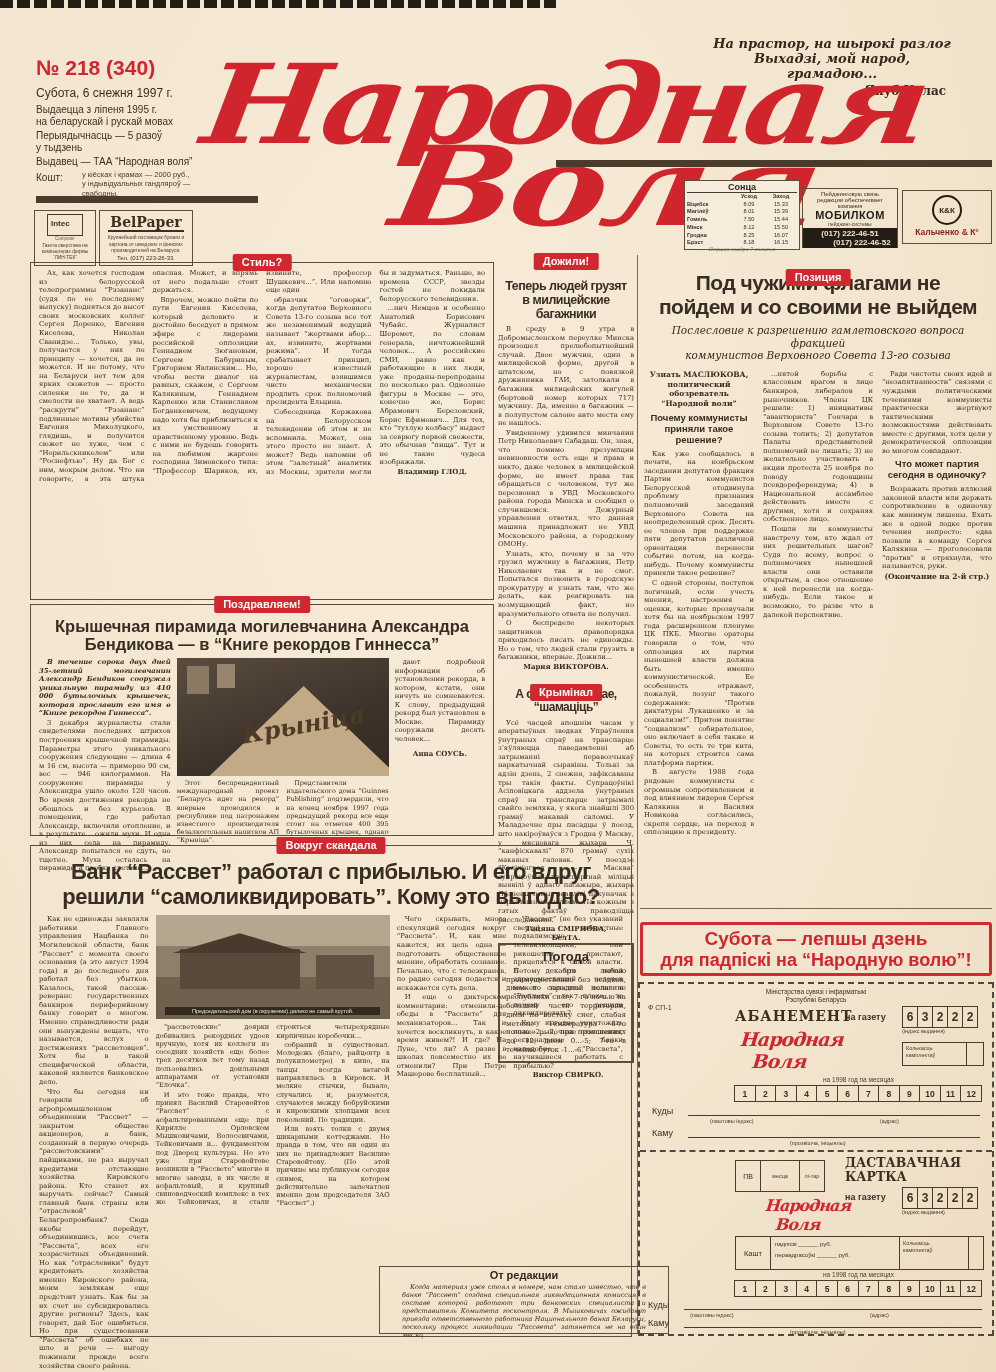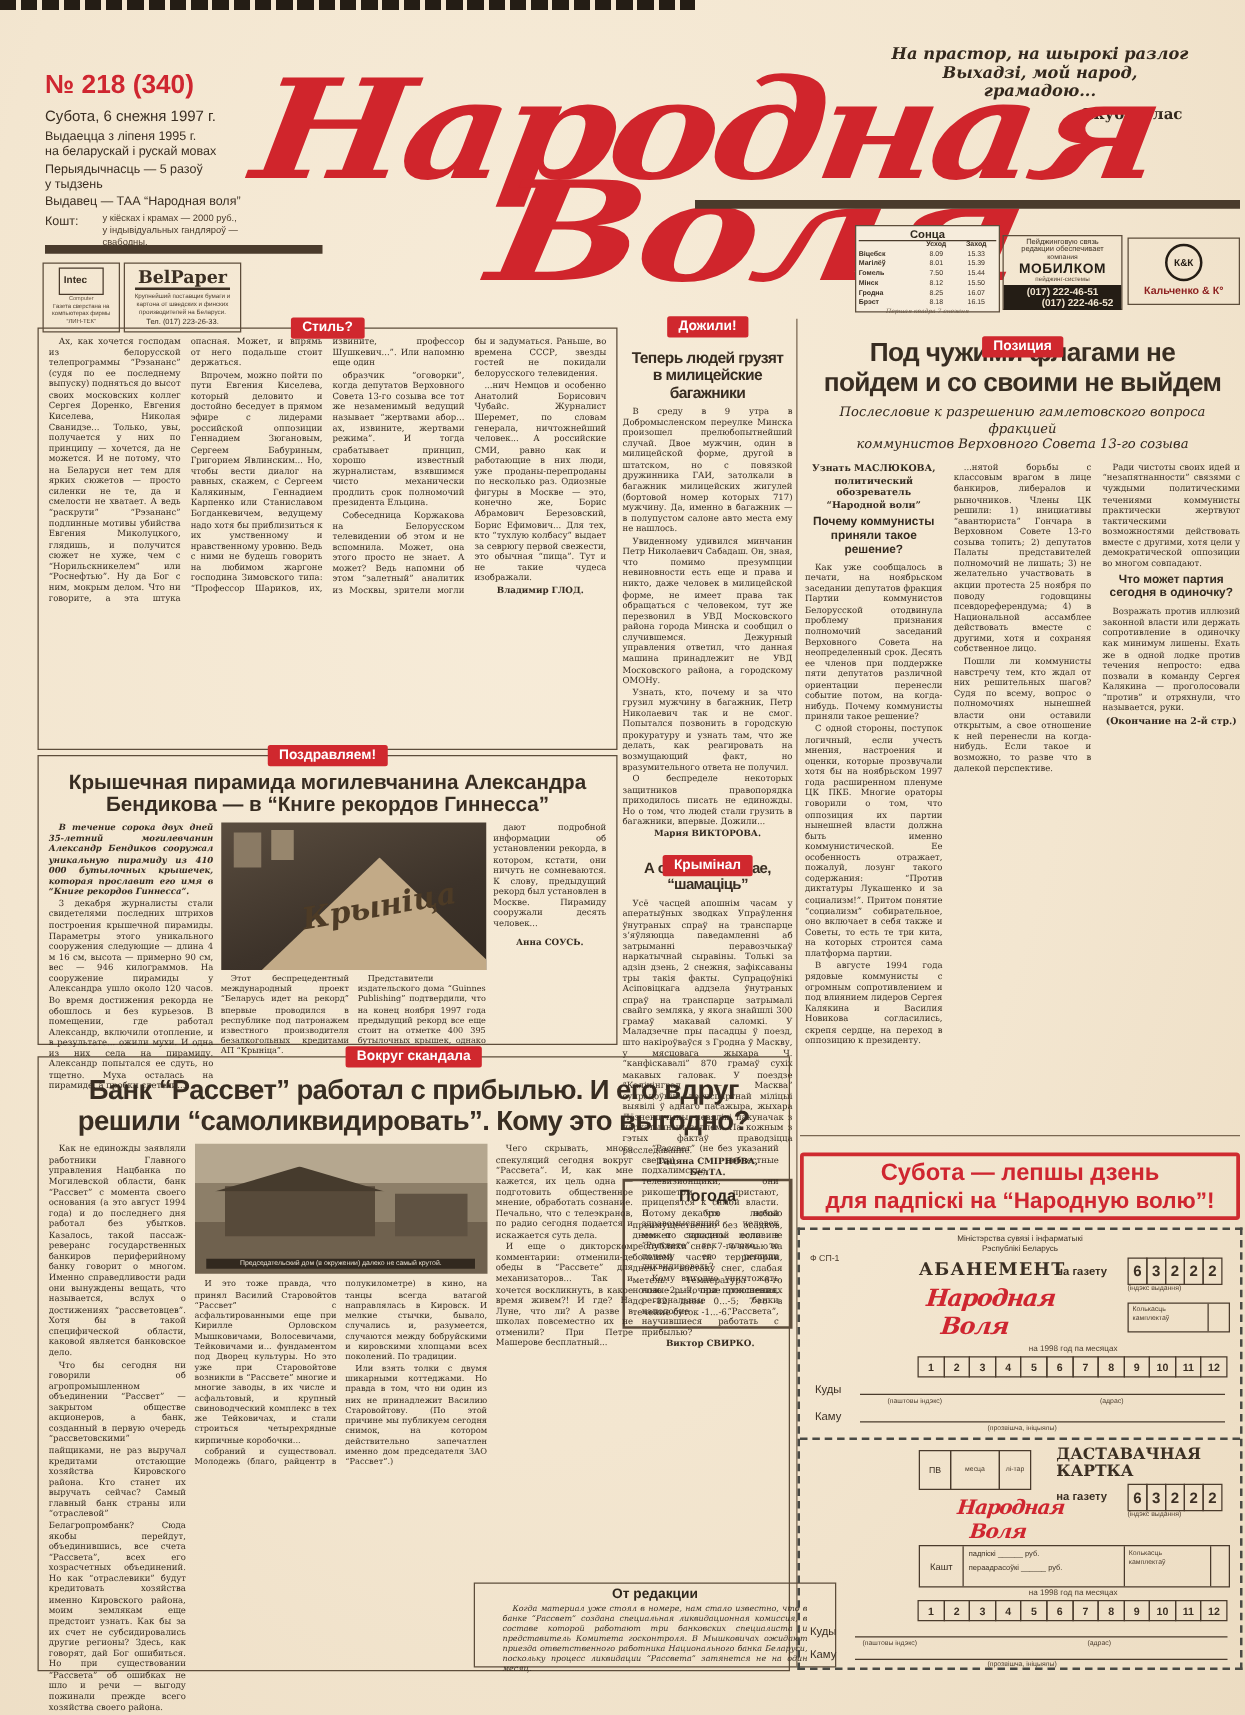--- a/index.html
+++ b/index.html
@@ -186,21 +186,21 @@
       <div style="display:flex;gap:9px;margin-top:8px;">
         <div class="body-t" style="width:110px;">
           <div class="b c" style="font-size:7.5px;line-height:1.3;margin-bottom:4px;">
             <div>Узнать МАСЛЮКОВА,</div>
             <div>политический обозреватель</div>
             <div>“Народной воли”</div>
           </div>
           <div class="b c sans" style="font-size:9.5px;line-height:1.15;margin:4px 2px;">Почему коммунисты приняли такое решение?</div>
           <p>Как уже сообщалось в печати, на ноябрьском заседании депутатов фракция Партии коммунистов Белорусской отодвинула проблему признания полномочий заседаний Верховного Совета на неопределенный срок. Десять ее членов при поддержке пяти депутатов различной ориентации перенесли событие потом, на когда-нибудь. Почему коммунисты приняли такое решение?</p>
           <p>С одной стороны, поступок логичный, если учесть мнения, настроения и оценки, которые прозвучали хотя бы на ноябрьском 1997 года расширенном пленуме ЦК ПКБ. Многие ораторы говорили о том, что оппозиция их партии нынешней власти должна быть именно коммунистической. Ее особенность отражает, пожалуй, лозунг такого содержания: “Против диктатуры Лукашенко и за социализм!”. Притом понятие “социализм” собирательное, оно включает в себя также и Советы, то есть те три кита, на которых строится сама платформа партии.</p>
-          <p>В августе 1994 года рядовые коммунисты с огромным сопротивлением и под влиянием лидеров Сергея Калякина и Василия Новикова согласились, скрепя сердце, на переход в оппозицию к президенту.</p>
+          <p>В августе 1988 года рядовые коммунисты с огромным сопротивлением и под влиянием лидеров Сергея Калякина и Василия Новикова согласились, скрепя сердце, на переход в оппозицию к президенту.</p>
         </div>
         <div class="body-t" style="width:110px;">
           <p>...нятой борьбы с классовым врагом в лице банкиров, либералов и рыночников. Члены ЦК решили: 1) инициативы “авантюриста” Гончара в Верховном Совете 13-го созыва топить; 2) депутатов Палаты представителей полномочий не лишать; 3) не желательно участвовать в акции протеста 25 ноября по поводу годовщины псевдореферендума; 4) в Национальной ассамблее действовать вместе с другими, хотя и сохраняя собственное лицо.</p>
           <p>Пошли ли коммунисты навстречу тем, кто ждал от них решительных шагов? Судя по всему, вопрос о полномочиях нынешней власти они оставили открытым, а свое отношение к ней перенесли на когда-нибудь. Если такое и возможно, то разве что в далекой перспективе.</p>
         </div>
         <div class="body-t" style="width:110px;">
           <p>Ради чистоты своих идей и “незапятнанности” связями с чуждыми политическими течениями коммунисты практически жертвуют тактическими возможностями действовать вместе с другими, хотя цели у демократической оппозиции во многом совпадают.</p>
           <div class="b c sans" style="font-size:9.5px;line-height:1.15;margin:4px 0;">Что может партия сегодня в одиночку?</div>
           <p>Возражать против иллюзий законной власти или держать сопротивление в одиночку как минимум лишены. Ехать же в одной лодке против течения непросто: едва позвали в команду Сергея Калякина — проголосовали “против” и отряхнули, что называется, руки.</p>
           <span class="sig" style="font-size:7.5px;">(Окончание на 2-й стр.)</span>
@@ -221,21 +221,21 @@
         <p>3 декабря журналисты стали свидетелями последних штрихов построения крышечной пирамиды. Параметры этого уникального сооружения следующие — длина 4 м 16 см, высота — примерно 90 см, вес — 946 килограммов. На сооружение пирамиды у Александра ушло около 120 часов. Во время достижения рекорда не обошлось и без курьезов. В помещении, где работал Александр, включили отопление, и в результате... ожили мухи. И одна из них села на пирамиду. Александр попытался ее сдуть, но тщетно. Муха осталась на пирамиде, а пробки слетели...</p>
       </div>
       <div style="width:212px;">
         <div style="position:relative;width:212px;height:118px;background:linear-gradient(160deg,#5a4d3f,#3d332a 60%,#332a22);overflow:hidden;">
           <div style="position:absolute;left:12px;bottom:-20px;width:230px;height:110px;background:#c2aa87;clip-path:polygon(50% 0,100% 100%,0 100%);"></div>
           <span class="b i" style="position:absolute;left:64px;top:52px;font-size:24px;color:#4d3b26;transform:rotate(-10deg);">Крыніца</span>
           <div style="position:absolute;left:10px;top:8px;width:22px;height:28px;background:#8a7a64;"></div>
           <div style="position:absolute;left:40px;top:6px;width:18px;height:24px;background:#97866d;"></div>
         </div>
         <div class="body-t" style="column-count:2;column-gap:7px;margin-top:3px;font-size:6.5px;">
-          <p>Этот беспрецедентный международный проект “Беларусь идет на рекорд” впервые проводился в республике под патронажем известного производителя безалкогольных кредитами АП “Крыніца”.</p>
+          <p>Этот беспрецедентный международный проект “Беларусь идет на рекорд” впервые проводился в республике под патронажем известного производителя безалкогольных напитков АП “Крыніца”.</p>
           <p>Представители издательского дома “Guinnes Publishing” подтвердили, что на конец ноября 1997 года предыдущий рекорд все еще стоит на отметке 400 395 бутылочных крышек, однако пока не</p>
         </div>
       </div>
       <div class="body-t" style="width:92px;">
         <p>дают подробной информации об установлении рекорда, в котором, кстати, они ничуть не сомневаются. К слову, предыдущий рекорд был установлен в Москве. Пирамиду сооружали десять человек...</p>
         <span class="sig" style="font-size:7px;margin-top:6px;">Анна СОУСЬ.</span>
       </div>
     </div>
   </div>
 
@@ -251,20 +251,21 @@
         <p>Что бы сегодня ни говорили об агропромышленном объединении “Рассвет” — закрытом обществе акционеров, а банк, созданный в первую очередь “рассветовскими” пайщиками, не раз выручал кредитами отстающие хозяйства Кировского района. Кто станет их выручать сейчас? Самый главный банк страны или “отраслевой” Белагропромбанк? Сюда якобы перейдут, объединившись, все счета “Рассвета”, всех его хозрасчетных объединений. Но как “отраслевики” будут кредитовать хозяйства именно Кировского района, моим землякам еще предстоит узнать. Как бы за их счет не субсидировались другие регионы? Здесь, как говорят, дай Бог ошибиться. Но при существовании “Рассвета” об ошибках не шло и речи — выгоду пожинали прежде всего хозяйства своего района.</p>
       </div>
       <div style="width:234px;">
         <div style="position:relative;width:234px;height:104px;background:linear-gradient(#b5a78f 0 30%,#8d7f69 30% 60%,#6f614e 60% 100%);overflow:hidden;">
           <div style="position:absolute;left:24px;top:34px;width:120px;height:40px;background:#574a3a;"></div>
           <div style="position:absolute;left:16px;top:18px;width:136px;height:20px;background:#463b2d;clip-path:polygon(0 100%,50% 0,100% 100%);"></div>
           <div style="position:absolute;left:160px;top:40px;width:58px;height:34px;background:#5f5242;"></div>
           <div class="photo-cap">Председательский дом (в окружении) далеко не самый крутой.</div>
         </div>
         <div class="body-t" style="column-count:2;column-gap:7px;margin-top:4px;font-size:6.6px;">
+          <p>“рассветовские” доярки добивались рекордных удоев вручную, хотя их коллеги из соседних хозяйств еще более трех десятков лет тому назад пользовались доильными аппаратами от установки “Елочка”.</p>
           <p>И это тоже правда, что принял Василий Старовойтов “Рассвет” с асфальтированными еще при Кирилле Орловском Мышковичами, Волосевичами, Тейковичами и... фундаментом под Дворец культуры. Но это уже при Старовойтове возникли в “Рассвете” многие и многие заводы, в их числе и асфальтовый, и крупный свиноводческий комплекс в тех же Тейковичах, и стали строиться четырехрядные кирпичные коробочки...</p>
           <p>собраний и существовал. Молодежь (благо, райцентр в полукилометре) в кино, на танцы всегда ватагой направлялась в Кировск. И мелкие стычки, бывало, случались и, разумеется, случаются между бобруйскими и кировскими хлопцами всех поколений. По традиции.</p>
           <p>Или взять толки с двумя шикарными коттеджами. Но правда в том, что ни один из них не принадлежит Василию Старовойтову. (По этой причине мы публикуем сегодня снимок, на котором действительно запечатлен именно дом председателя ЗАО “Рассвет”.)</p>
         </div>
       </div>
       <div class="body-t" style="width:110px;">
         <p>Чего скрывать, много спекуляций сегодня вокруг “Рассвета”. И, как мне кажется, их цель одна — подготовить общественное мнение, обработать сознание. Печально, что с телеэкранов, по радио сегодня подается и искажается суть дела.</p>
         <p>И еще о дикторском комментарии: отменили-де обеды в “Рассвете” для механизаторов... Так и хочется воскликнуть, в какое время живем?! И где? На Луне, что ли? А разве в школах повсеместно их не отменили? При Петре Машерове бесплатный...</p>
       </div>
       <div class="body-t" style="width:110px;">

